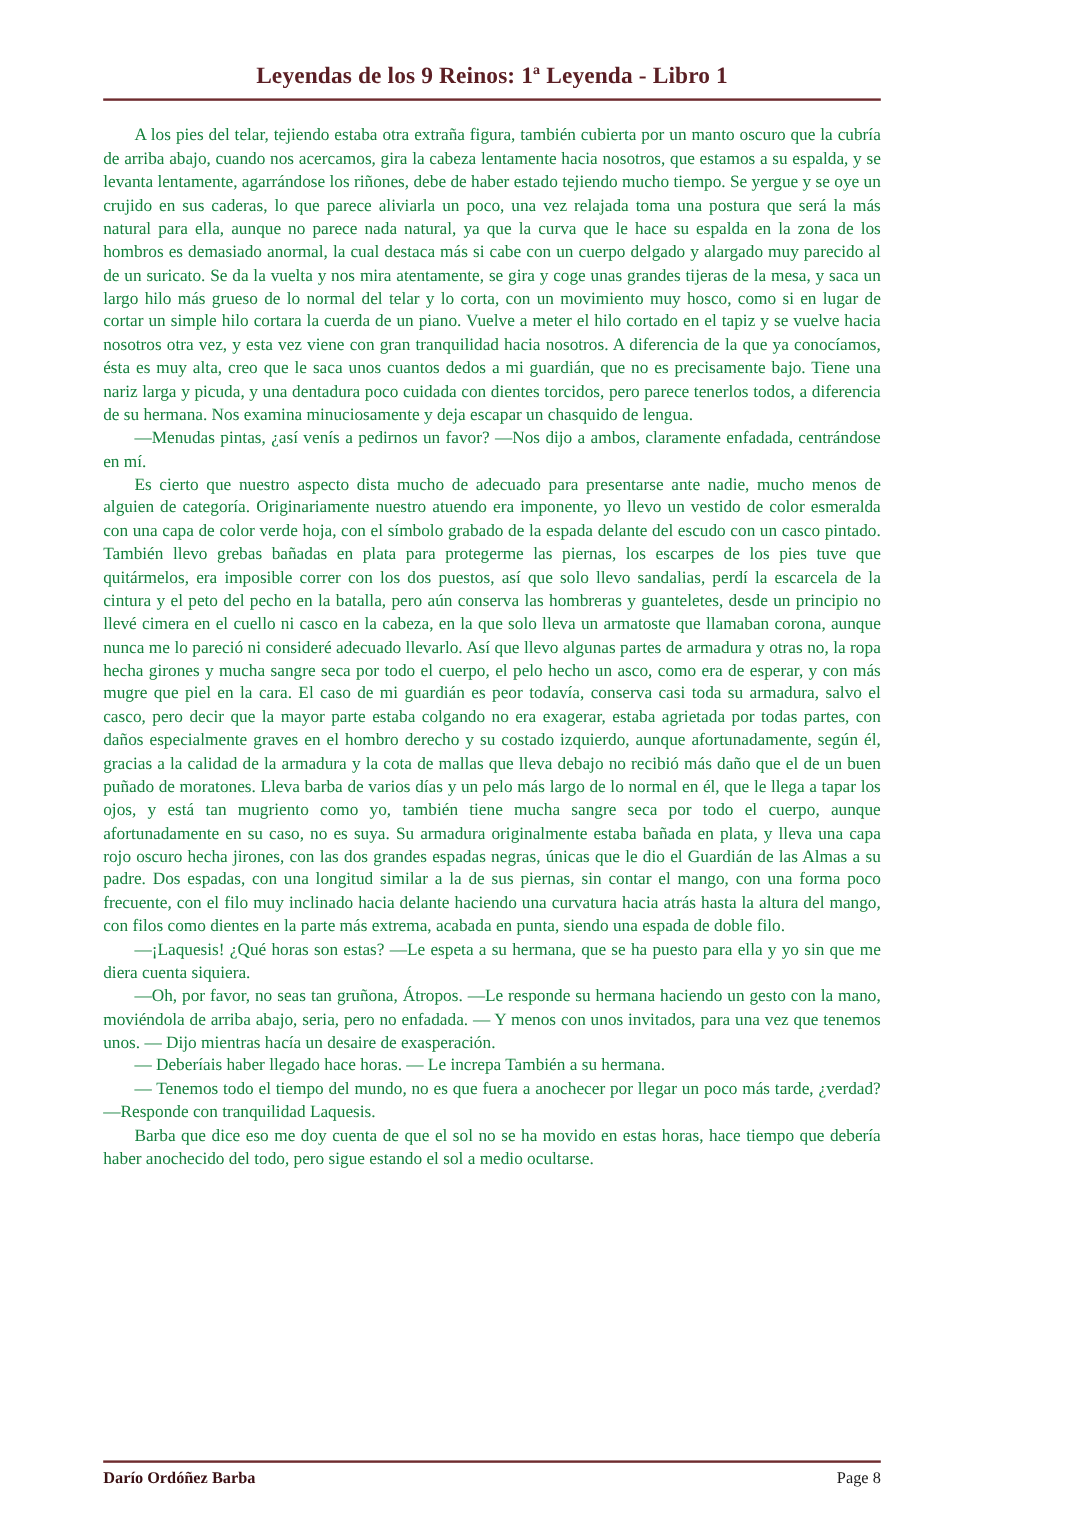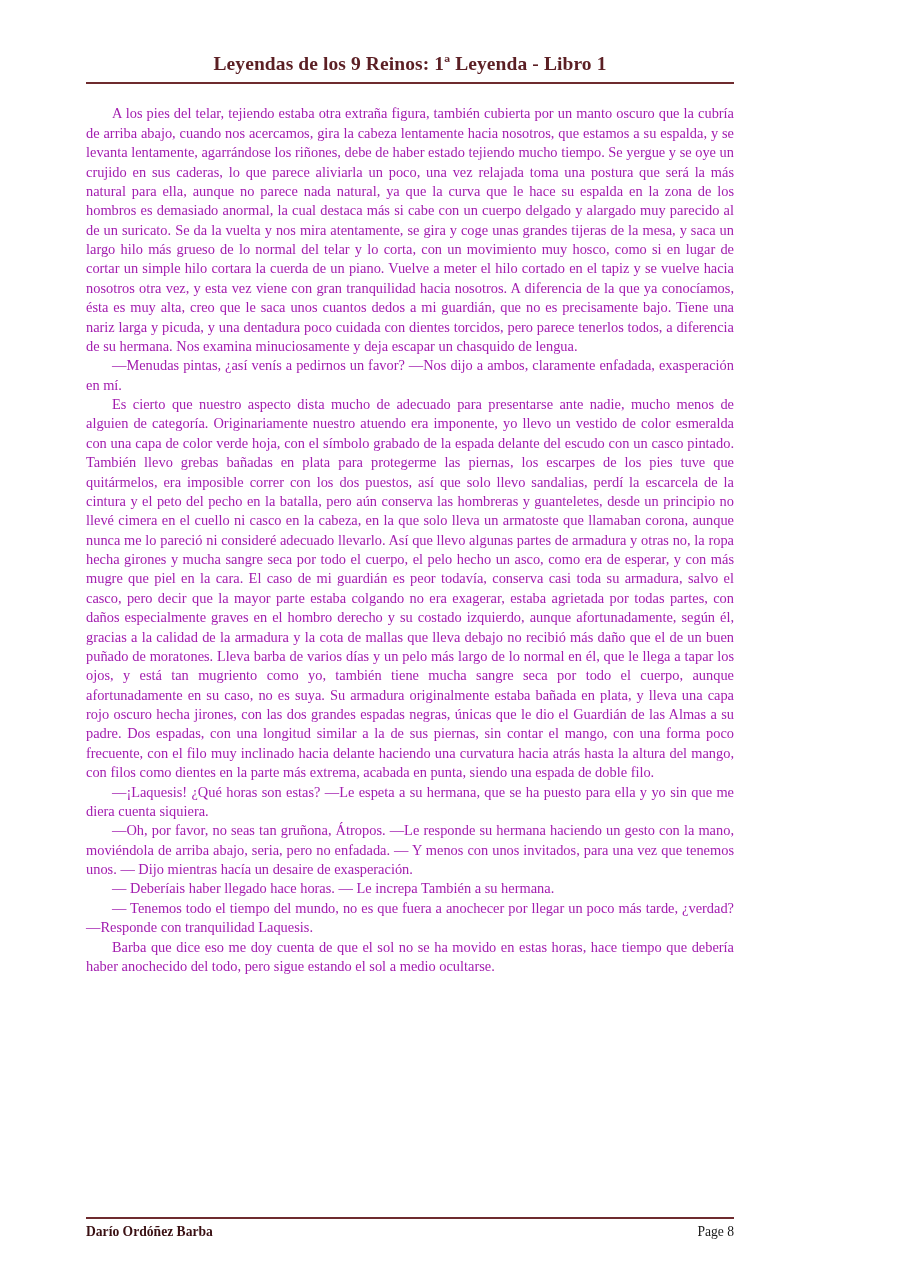--- a/index.html
+++ b/index.html
@@ -39,21 +39,21 @@
     margin-top: 7px;
     border-bottom: 2.6px solid #6e2b2e;
     width: 100%;
   }
   .content {
     flex: 1 1 auto;
     padding-top: 14px;
     font-size: 14.4px;
     line-height: 1.345;
     text-align: justify;
-    color: #a21caf;
+    color: #15803d;
     hyphens: none;
   }
   .content p {
     margin: 0;
     text-indent: 26px;
     text-align: justify;
   }
   .footer {
     margin-top: auto;
     padding-top: 4px;
@@ -83,21 +83,21 @@
 
 <div class="page">
 
   <div class="header">
     <div class="header-title">Leyendas de los 9 Reinos: 1ª Leyenda - Libro 1</div>
     <div class="header-rule"></div>
   </div>
 
   <div class="content">
     <p>A los pies del telar, tejiendo estaba otra extraña figura, también cubierta por un manto oscuro que la cubría de arriba abajo, cuando nos acercamos, gira la cabeza lentamente hacia nosotros, que estamos a su espalda, y se levanta lentamente, agarrándose los riñones, debe de haber estado tejiendo mucho tiempo. Se yergue y se oye un crujido en sus caderas, lo que parece aliviarla un poco, una vez relajada toma una postura que será la más natural para ella, aunque no parece nada natural, ya que la curva que le hace su espalda en la zona de los hombros es demasiado anormal, la cual destaca más si cabe con un cuerpo delgado y alargado muy parecido al de un suricato. Se da la vuelta y nos mira atentamente, se gira y coge unas grandes tijeras de la mesa, y saca un largo hilo más grueso de lo normal del telar y lo corta, con un movimiento muy hosco, como si en lugar de cortar un simple hilo cortara la cuerda de un piano. Vuelve a meter el hilo cortado en el tapiz y se vuelve hacia nosotros otra vez, y esta vez viene con gran tranquilidad hacia nosotros. A diferencia de la que ya conocíamos, ésta es muy alta, creo que le saca unos cuantos dedos a mi guardián, que no es precisamente bajo. Tiene una nariz larga y picuda, y una dentadura poco cuidada con dientes torcidos, pero parece tenerlos todos, a diferencia de su hermana. Nos examina minuciosamente y deja escapar un chasquido de lengua.</p>
-    <p>—Menudas pintas, ¿así venís a pedirnos un favor? —Nos dijo a ambos, claramente enfadada, exasperación en mí.</p>
+    <p>—Menudas pintas, ¿así venís a pedirnos un favor? —Nos dijo a ambos, claramente enfadada, centrándose en mí.</p>
     <p>Es cierto que nuestro aspecto dista mucho de adecuado para presentarse ante nadie, mucho menos de alguien de categoría. Originariamente nuestro atuendo era imponente, yo llevo un vestido de color esmeralda con una capa de color verde hoja, con el símbolo grabado de la espada delante del escudo con un casco pintado. También llevo grebas bañadas en plata para protegerme las piernas, los escarpes de los pies tuve que quitármelos, era imposible correr con los dos puestos, así que solo llevo sandalias, perdí la escarcela de la cintura y el peto del pecho en la batalla, pero aún conserva las hombreras y guanteletes, desde un principio no llevé cimera en el cuello ni casco en la cabeza, en la que solo lleva un armatoste que llamaban corona, aunque nunca me lo pareció ni consideré adecuado llevarlo. Así que llevo algunas partes de armadura y otras no, la ropa hecha girones y mucha sangre seca por todo el cuerpo, el pelo hecho un asco, como era de esperar, y con más mugre que piel en la cara. El caso de mi guardián es peor todavía, conserva casi toda su armadura, salvo el casco, pero decir que la mayor parte estaba colgando no era exagerar, estaba agrietada por todas partes, con daños especialmente graves en el hombro derecho y su costado izquierdo, aunque afortunadamente, según él, gracias a la calidad de la armadura y la cota de mallas que lleva debajo no recibió más daño que el de un buen puñado de moratones. Lleva barba de varios días y un pelo más largo de lo normal en él, que le llega a tapar los ojos, y está tan mugriento como yo, también tiene mucha sangre seca por todo el cuerpo, aunque afortunadamente en su caso, no es suya. Su armadura originalmente estaba bañada en plata, y lleva una capa rojo oscuro hecha jirones, con las dos grandes espadas negras, únicas que le dio el Guardián de las Almas a su padre. Dos espadas, con una longitud similar a la de sus piernas, sin contar el mango, con una forma poco frecuente, con el filo muy inclinado hacia delante haciendo una curvatura hacia atrás hasta la altura del mango, con filos como dientes en la parte más extrema, acabada en punta, siendo una espada de doble filo.</p>
     <p>—¡Laquesis! ¿Qué horas son estas? —Le espeta a su hermana, que se ha puesto para ella y yo sin que me diera cuenta siquiera.</p>
     <p>—Oh, por favor, no seas tan gruñona, Átropos. —Le responde su hermana haciendo un gesto con la mano, moviéndola de arriba abajo, seria, pero no enfadada. — Y menos con unos invitados, para una vez que tenemos unos. — Dijo mientras hacía un desaire de exasperación.</p>
     <p>— Deberíais haber llegado hace horas. — Le increpa También a su hermana.</p>
     <p>— Tenemos todo el tiempo del mundo, no es que fuera a anochecer por llegar un poco más tarde, ¿verdad? —Responde con tranquilidad Laquesis.</p>
     <p>Barba que dice eso me doy cuenta de que el sol no se ha movido en estas horas, hace tiempo que debería haber anochecido del todo, pero sigue estando el sol a medio ocultarse.</p>
   </div>
 
   <div class="footer">
     <div class="footer-rule"></div>

